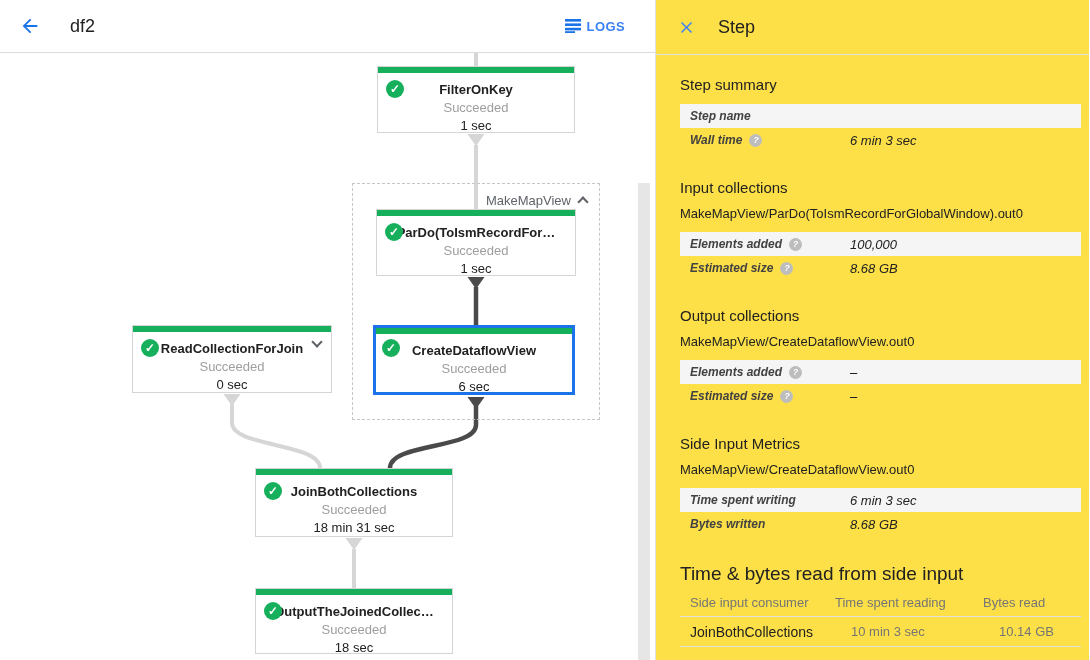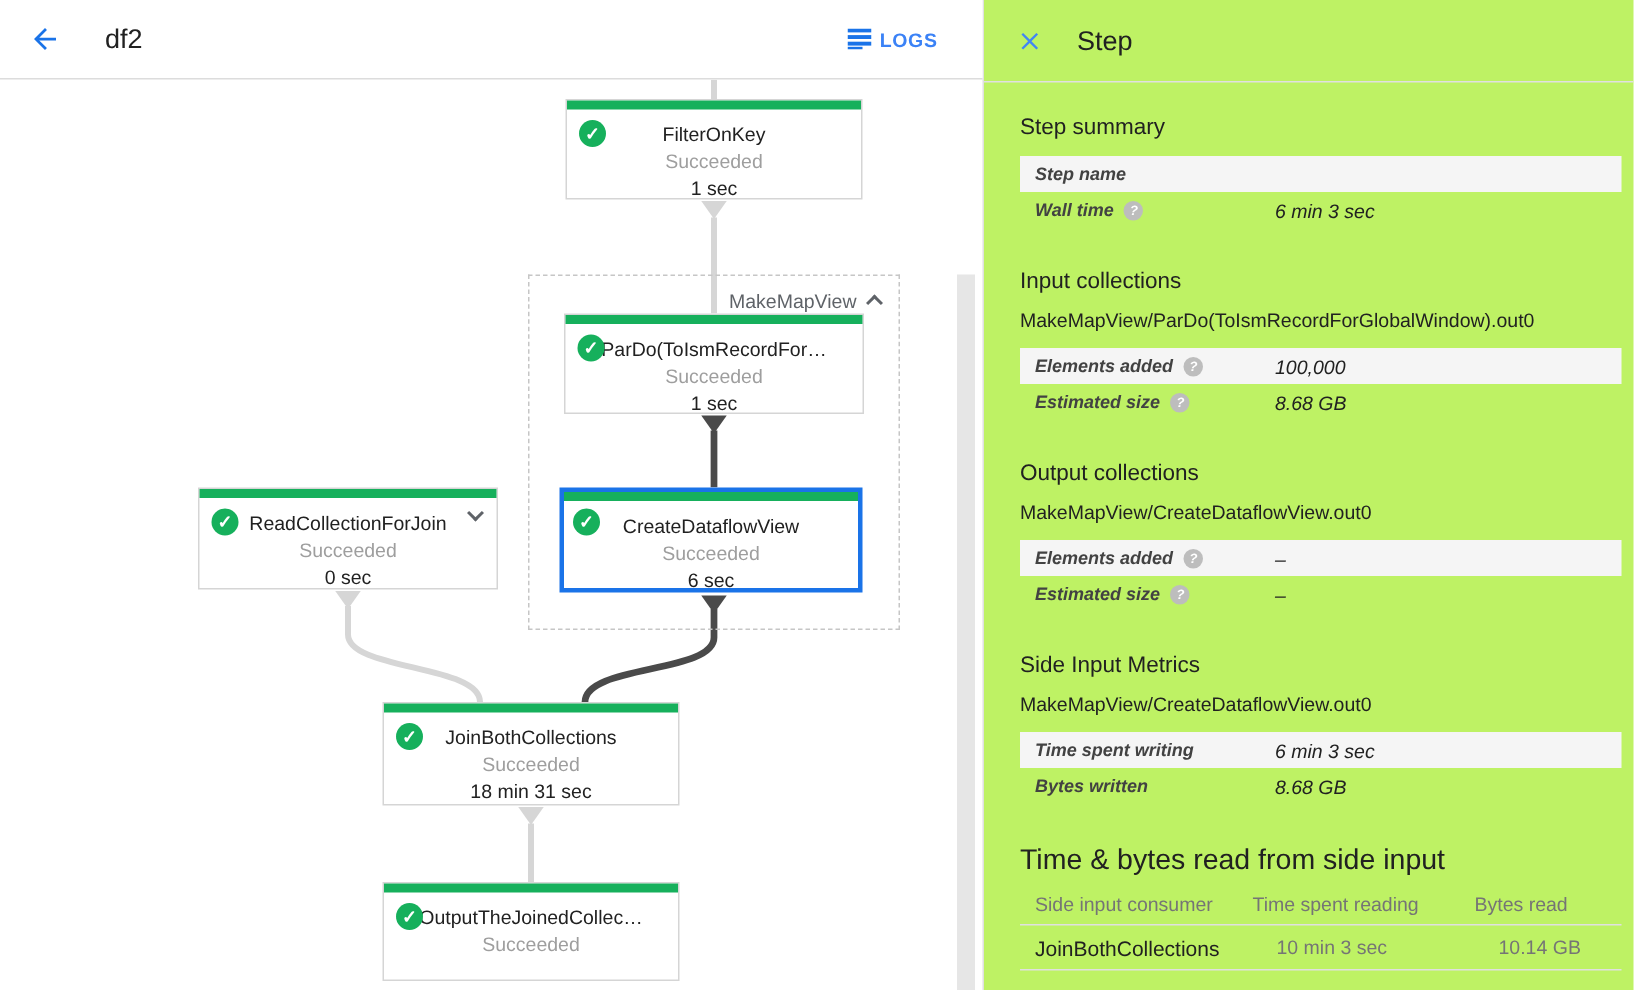--- a/index.html
+++ b/index.html
@@ -47,37 +47,37 @@
   }
   .chevron.up { transform: rotate(225deg); position: absolute; top: 14px; right: 12px; }
   .chevron.down { transform: rotate(45deg); position: absolute; top: 12px; right: 10px; }
 
   .node {
     position: absolute; background: #fff; border: 1px solid #d5d5d5;
     z-index: 3; text-align: center; cursor: pointer;
   }
   .node-topbar { height: 6px; background: #16b05c; width: 100%; }
   .node.selected { border: 3px solid #1a73e8; }
-  .node-title { font-size: 13px; font-weight: normal; color: #212121; margin-top: 8px; line-height: 18px; white-space: nowrap; }
+  .node-title { font-size: 13px; font-weight: bold; color: #212121; margin-top: 8px; line-height: 18px; white-space: nowrap; }
   .node-status { font-size: 13px; color: #9e9e9e; line-height: 18px; }
   .node-time { font-size: 13px; color: #212121; line-height: 18px; }
   .check-icon {
     position: absolute; left: 8px; top: 13px; width: 18px; height: 18px;
     border-radius: 50%; background: #16b05c; color: #fff;
     font-size: 12px; font-weight: bold; line-height: 18px; text-align: center;
   }
   .node.selected .check-icon { left: 6px; top: 11px; }
 
   .graph-scrollbar {
     position: absolute; left: 638px; top: 130px; width: 12px; height: 477px;
     background: #e6e6e6; z-index: 4; cursor: pointer;
   }
 
   
-  .side-panel { width: 433px; height: 660px; background: #bef264; overflow: hidden; }
+  .side-panel { width: 433px; height: 660px; background: #fde047; overflow: hidden; }
   .panel-header {
     height: 55px; border-bottom: 1px solid #e0e0e0;
     display: flex; align-items: center; padding: 0 18px;
   }
   .close-btn { width: 24px; height: 24px; display: flex; align-items: center; justify-content: center; cursor: pointer; }
   .panel-title { font-size: 18px; color: #212121; margin-left: 20px; }
   .panel-content { padding: 21px 8px 0 24px; }
 
   .section-heading { font-size: 15px; color: #212121; font-weight: 400; }
   .section { margin-bottom: 27px; }
@@ -193,20 +193,21 @@
         <div class="node-title">JoinBothCollections</div>
         <div class="node-status">Succeeded</div>
         <div class="node-time">18 min 31 sec</div>
       </div>
 
       <div class="node" style="left:255px; top:535px; width:198px; height:66px;">
         <div class="node-topbar"></div>
         <div class="check-icon">✓</div>
         <div class="node-title">OutputTheJoinedCollec…</div>
         <div class="node-status">Succeeded</div>
+        <div class="node-time">18 sec</div>
       </div>
 
       <div class="graph-scrollbar"></div>
     </div>
   </div>
 
   <div class="side-panel">
     <div class="panel-header">
       <div class="close-btn">
         <svg width="19" height="19" viewBox="0 0 24 24">

